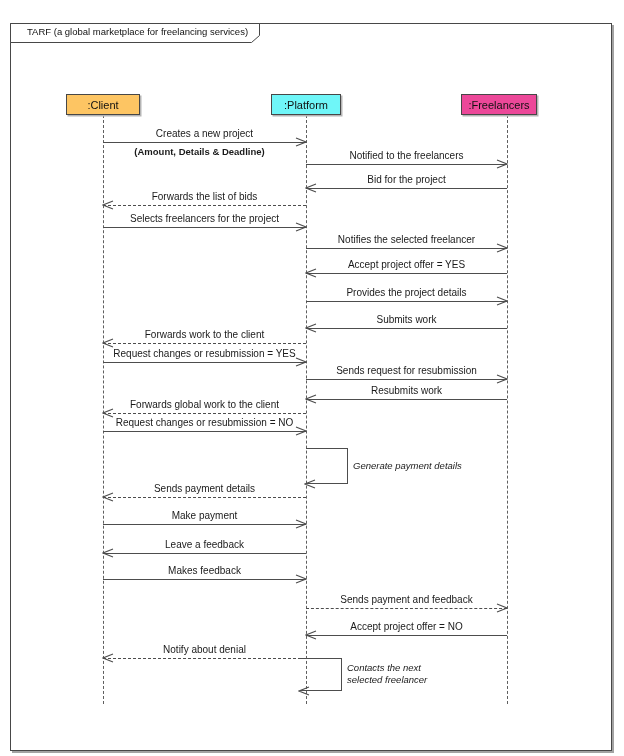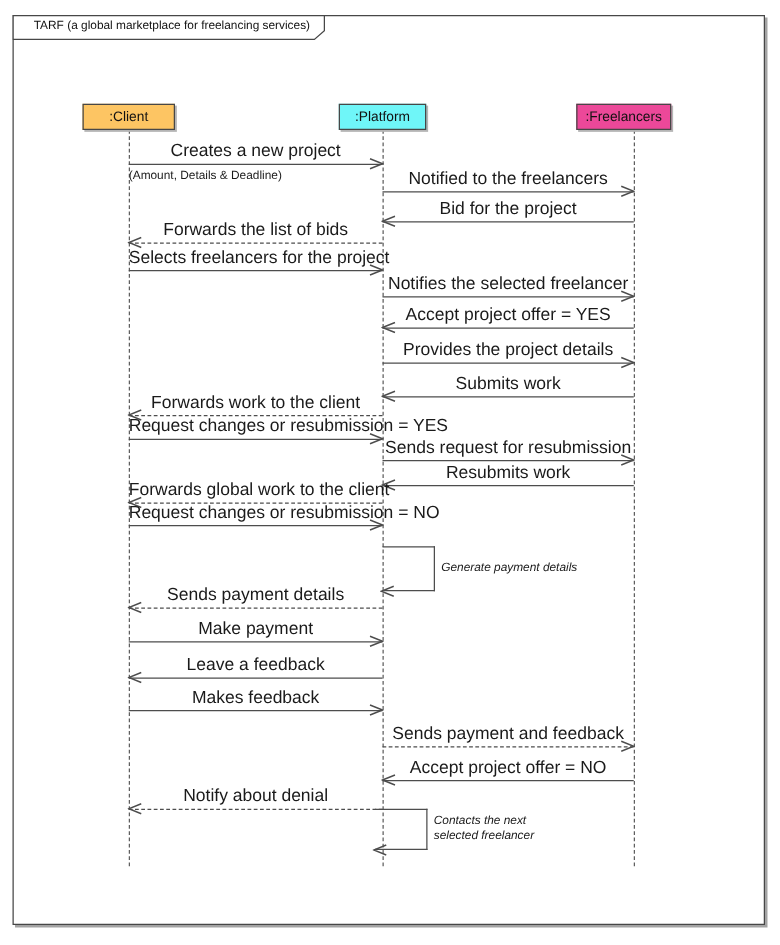--- a/index.html
+++ b/index.html
@@ -1,41 +1,41 @@
 <!DOCTYPE html>
 <html><head>
 <meta charset="utf-8">
 <style>
   html,body{margin:0;padding:0;}
   body{
     width:624px;height:756px;background:#ffffff;position:relative;overflow:hidden;
     font-family:"Liberation Sans",sans-serif;color:#1a1a1a;
   }
-  .stage{position:absolute;inset:0;}
+  .stage{position:absolute;inset:0;margin-top:11px;}
   .frame{
     position:absolute;left:10px;top:12px;width:600px;height:726px;
     border:1px solid #474747;box-shadow:2px 2px 0 #a3a3a3;background:transparent;
   }
   .title-tab{position:absolute;left:10px;top:12px;width:250px;height:20px;}
   .title-tab svg{display:block;}
   .title-text{
     position:absolute;left:17px;top:3px;font-size:9.5px;white-space:nowrap;color:#111;
   }
   .actor-box{
     position:absolute;height:19px;border:1px solid #474747;
     box-shadow:1.5px 1.5px 0 #b5b5b5;
     display:flex;align-items:center;justify-content:center;
     font-size:11px;color:#111;
   }
   .lifeline{position:absolute;width:0;border-left:1px dashed #5f5f5f;}
   .msg{position:absolute;height:0;}
   .msg-line{position:absolute;left:0;right:0;top:0;height:0;border-top:1px solid #4d4d4d;}
   .msg.dashed .msg-line{border-top-style:dashed;}
-  .msg-label{position:absolute;left:0;right:0;bottom:3px;text-align:center;font-size:14px;white-space:nowrap;}
-  .msg-label2{position:absolute;left:0;right:10px;top:4px;text-align:left;font-size:9.5px;white-space:nowrap;}
+  .msg-label{position:absolute;left:0;right:0;bottom:3px;text-align:center;font-size:10px;white-space:nowrap;}
+  .msg-label2{position:absolute;left:0;right:10px;top:4px;text-align:center;font-size:9.5px;white-space:nowrap;font-weight:bold;}
   .ah{position:absolute;top:-5px;}
   .ah-r{right:-1px;}
   .ah-l{left:-1px;}
   .self-msg{position:absolute;border:1px solid #4d4d4d;border-left:none;}
   .self-arrow{position:absolute;left:-2px;bottom:-6px;}
   .self-label{
     position:absolute;left:47px;top:50%;transform:translateY(-50%);
     font-size:9.5px;white-space:nowrap;line-height:1.35;
   }
   .self-label span{display:block;font-style:italic;}

